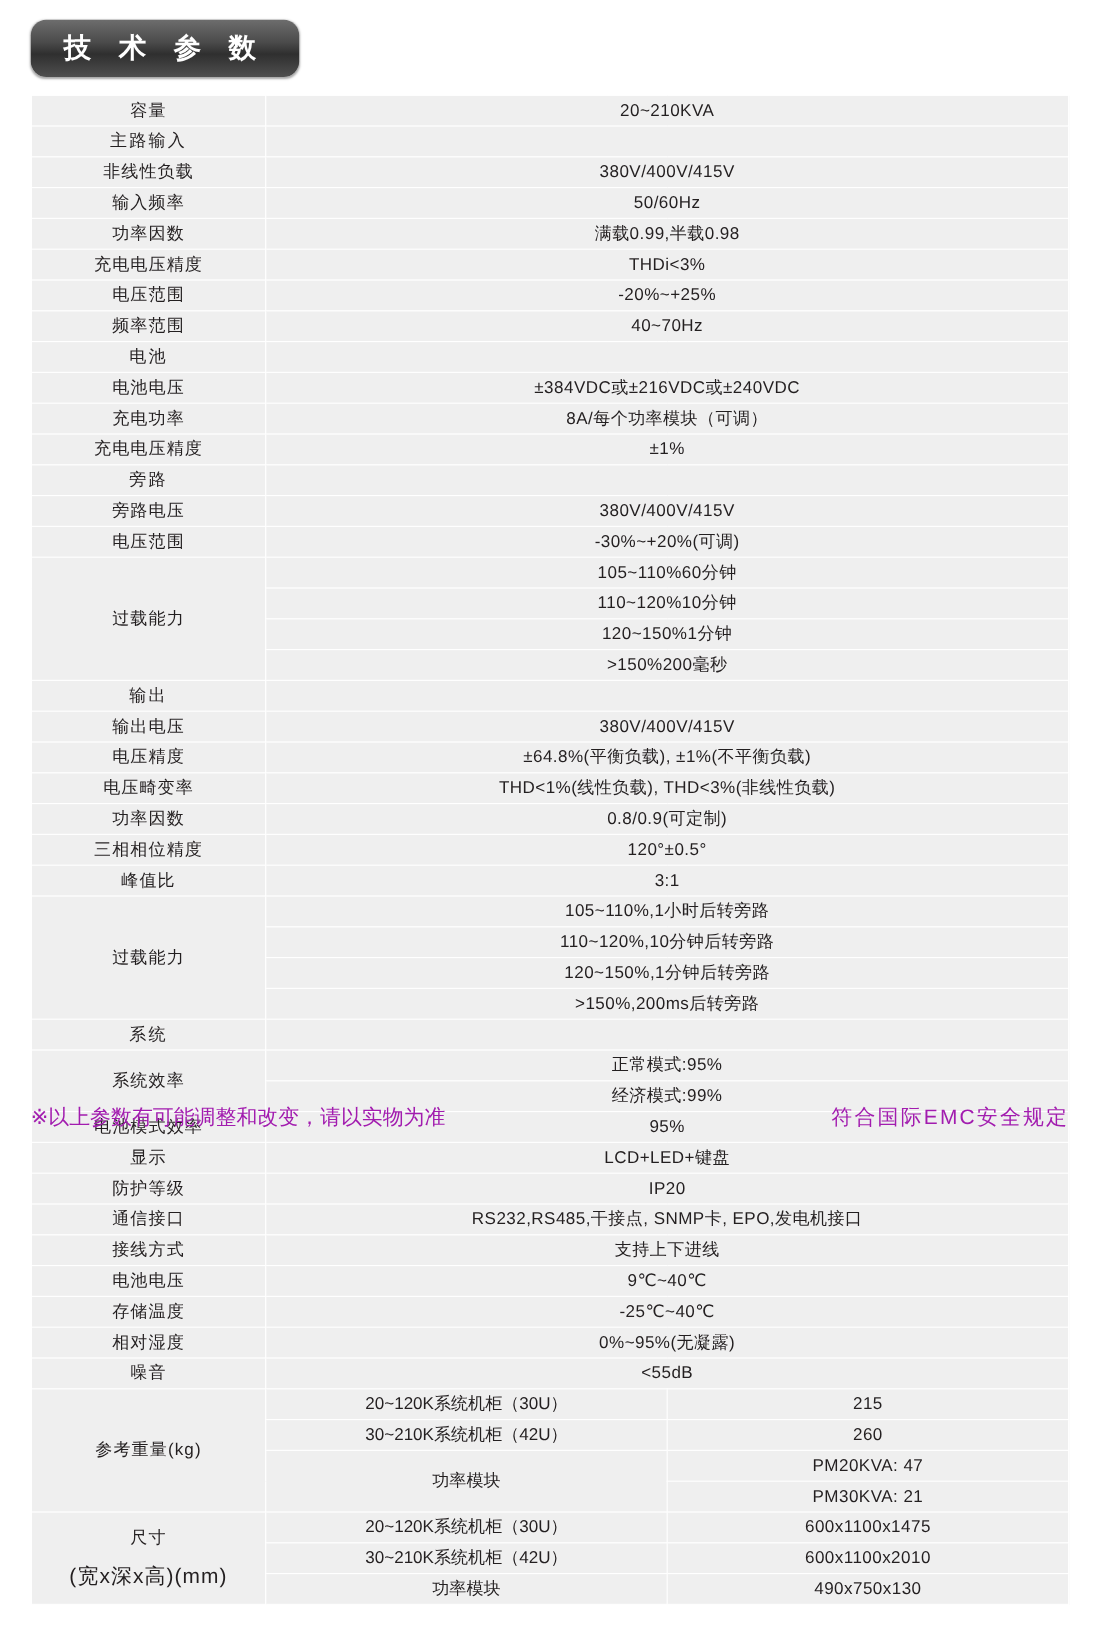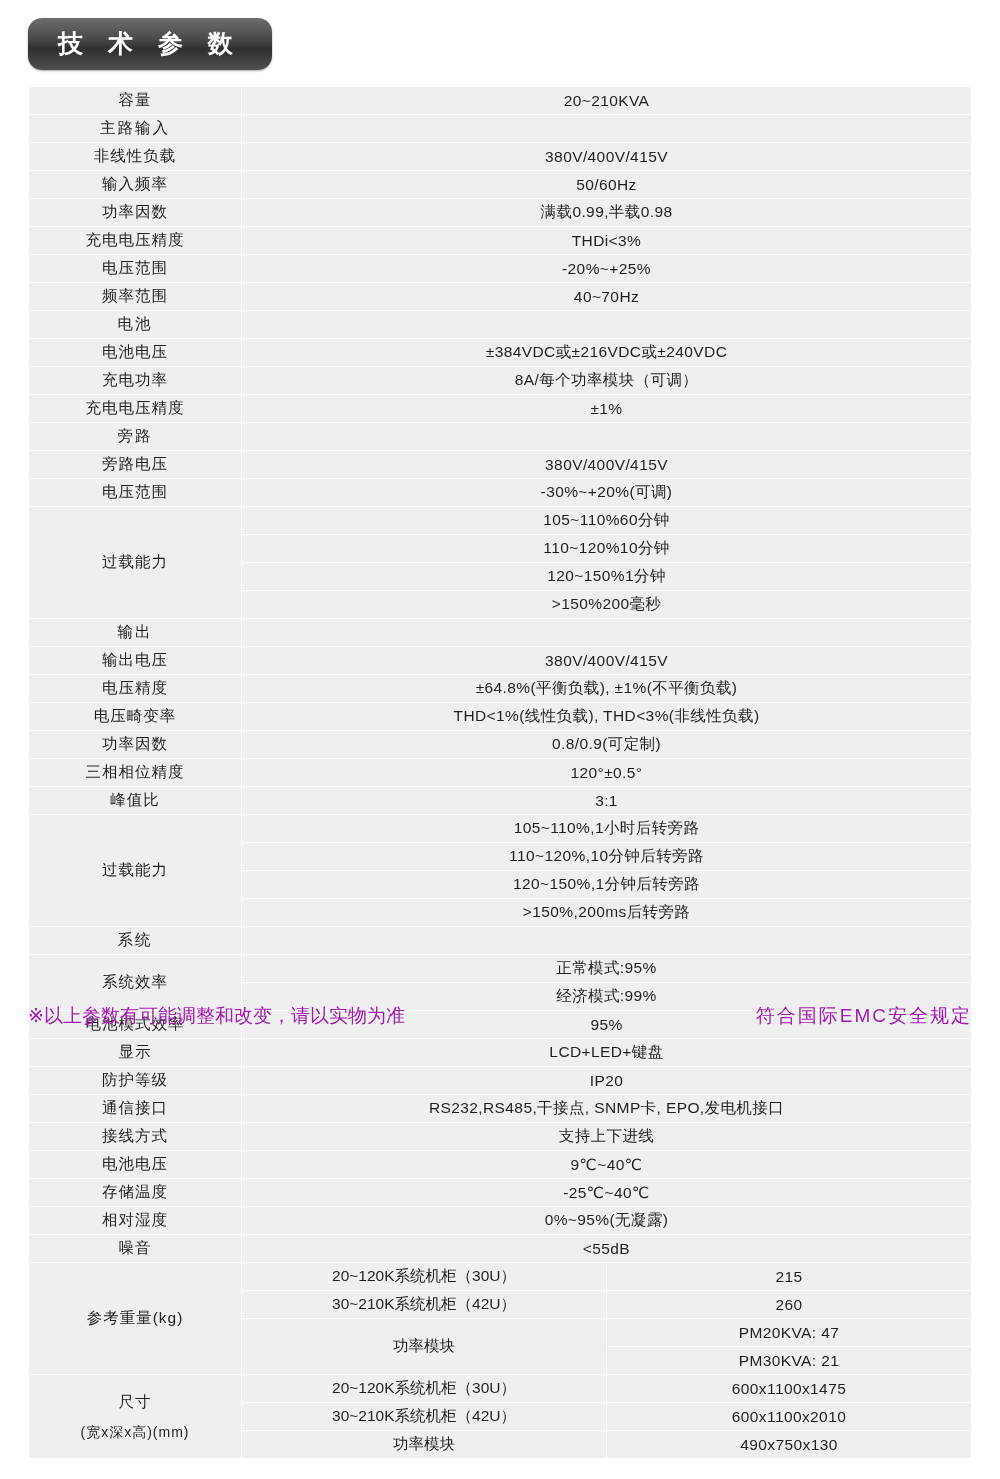--- a/index.html
+++ b/index.html
@@ -294,21 +294,21 @@
         <td class="sub" rowspan="2">功率模块</td>
         <td class="value">PM20KVA: 47</td>
       </tr>
       <tr>
         <td class="value">PM30KVA: 21</td>
       </tr>
 
       <tr>
         <td class="label" rowspan="3">
           <div>尺寸</div>
-          <div style="font-size:14px; margin-top:11px;">(宽x深x高)(mm)</div>
+          <div style="font-size:19px; margin-top:11px;">(宽x深x高)(mm)</div>
         </td>
         <td class="sub">20~120K系统机柜（30U）</td>
         <td class="value">600x1100x1475</td>
       </tr>
       <tr>
         <td class="sub">30~210K系统机柜（42U）</td>
         <td class="value">600x1100x2010</td>
       </tr>
       <tr>
         <td class="sub">功率模块</td>

